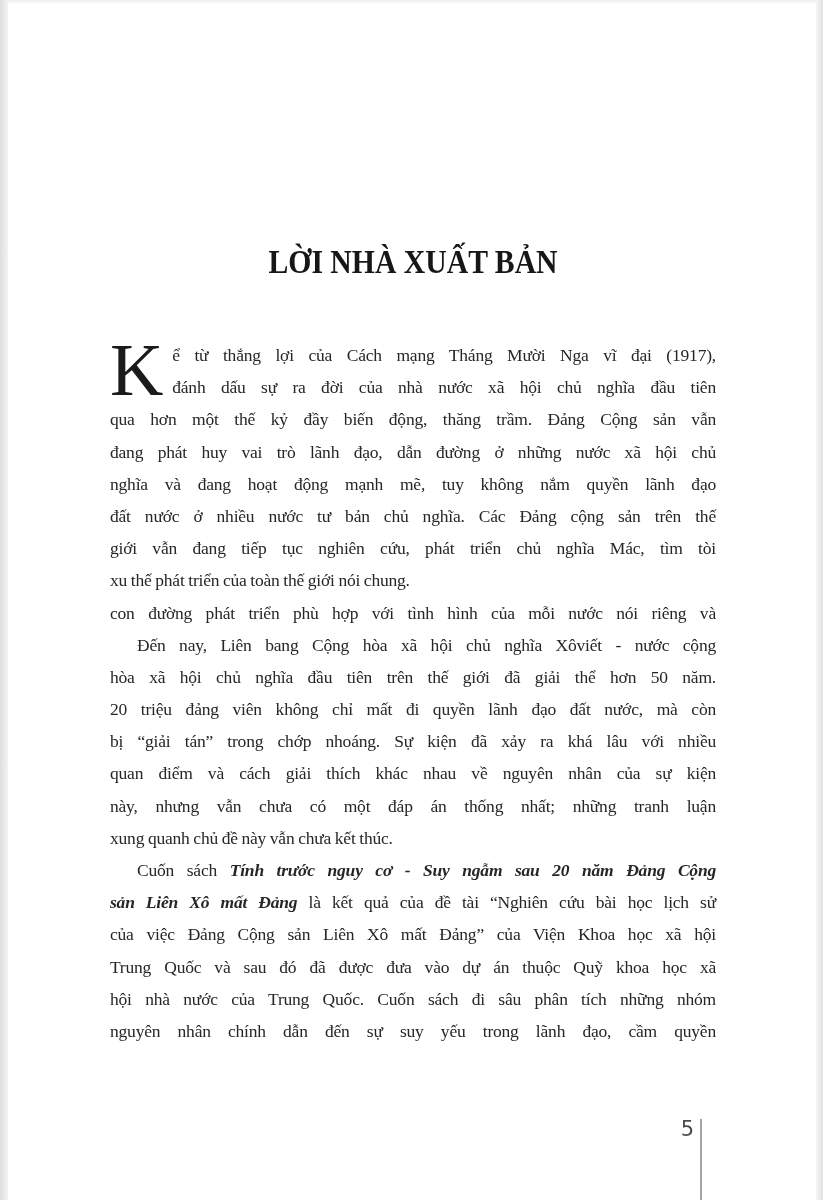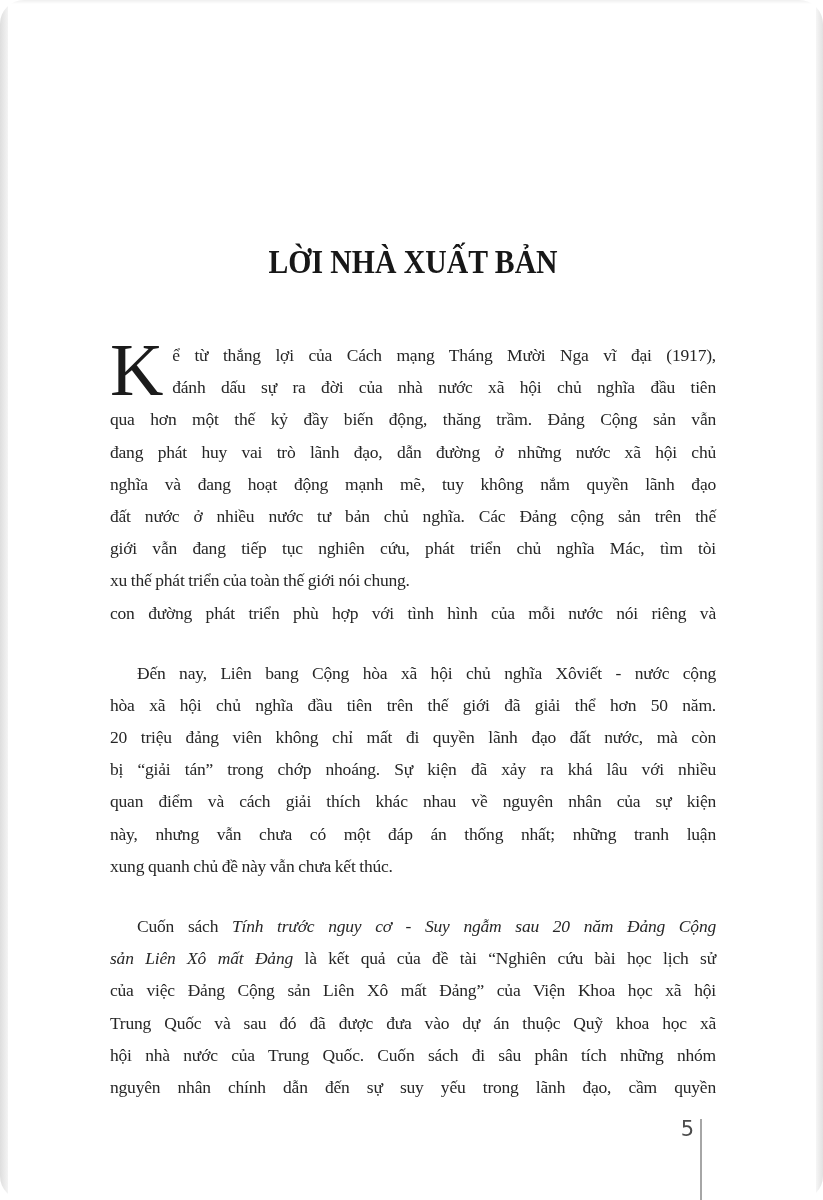--- a/index.html
+++ b/index.html
@@ -6,21 +6,20 @@
   body {
     width: 823px; height: 1200px;
     background: #ffffff;
     font-family: "Liberation Serif", "DejaVu Serif", serif;
   }
   .stage {
     position: relative;
     width: 823px; height: 1200px;
     background: #ffffff;
     overflow: hidden;
-    border-radius: 24px;
   }
   
   .edge-left {
     position: absolute; left: 0; top: 0; bottom: 0; width: 8px;
     background: linear-gradient(to right, #dedede, #f4f4f4);
   }
   .edge-right {
     position: absolute; right: 0; top: 0; bottom: 0; width: 7px;
     background: linear-gradient(to left, #e2e2e2, #f6f6f6);
   }
@@ -55,30 +54,30 @@
   }
   .para { margin: 0; }
   .ln {
     height: 32.2px;
     line-height: 32.2px;
     text-align: justify;
     text-align-last: justify;
     overflow: visible;
   }
   .ln.end { text-align-last: left; }
-  .ln.indent { text-indent: 27px; margin-top: 28px; }
+  .ln.indent { text-indent: 27px; }
   .dropcap {
     float: left;
     font-size: 74px;
     line-height: 58px;
     margin: 2px 9px 0 0;
     color: #1b1b1b;
     font-weight: 400;
   }
-  .bt { font-weight: 400; font-style: italic; }
+  .bt { font-weight: 700; font-style: italic; }
   
   .pagenum {
     position: absolute;
     left: 648px; top: 1118px; width: 46px;
     text-align: right;
     font-family: "DejaVu Sans", "Liberation Sans", sans-serif;
     font-size: 21px;
     line-height: 22px;
     color: #4c4c4c;
   }

